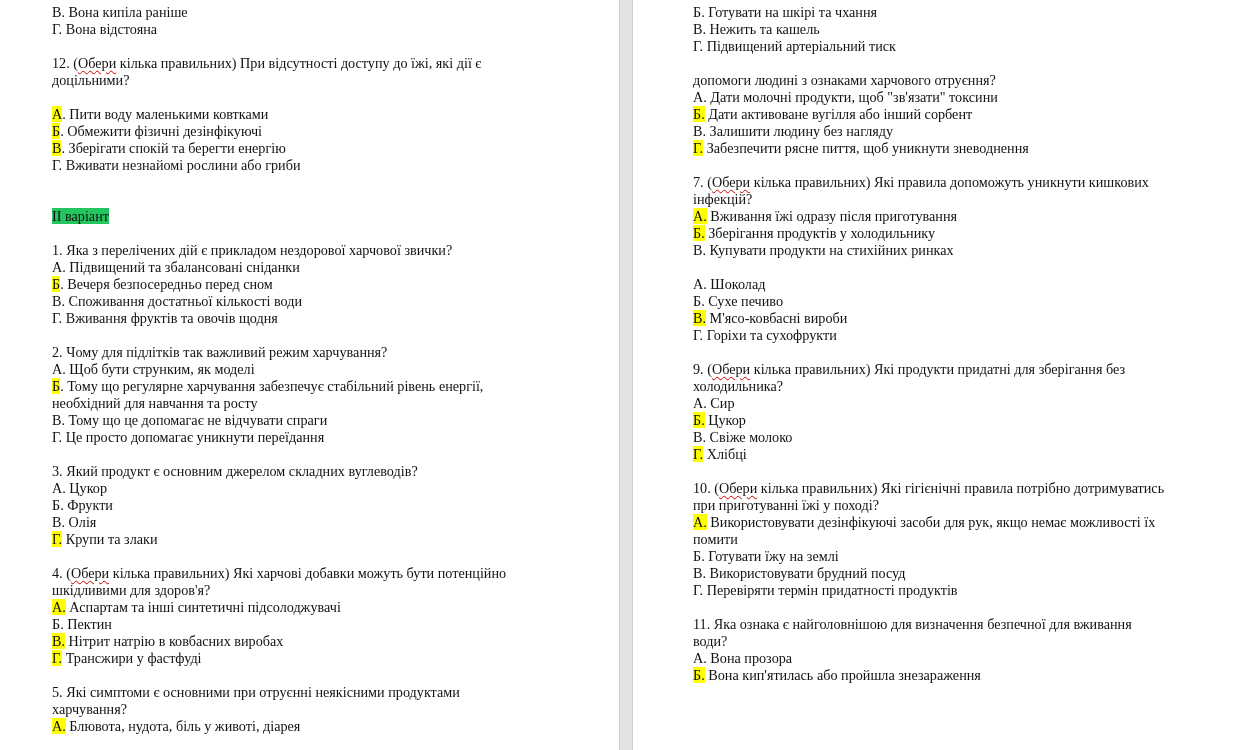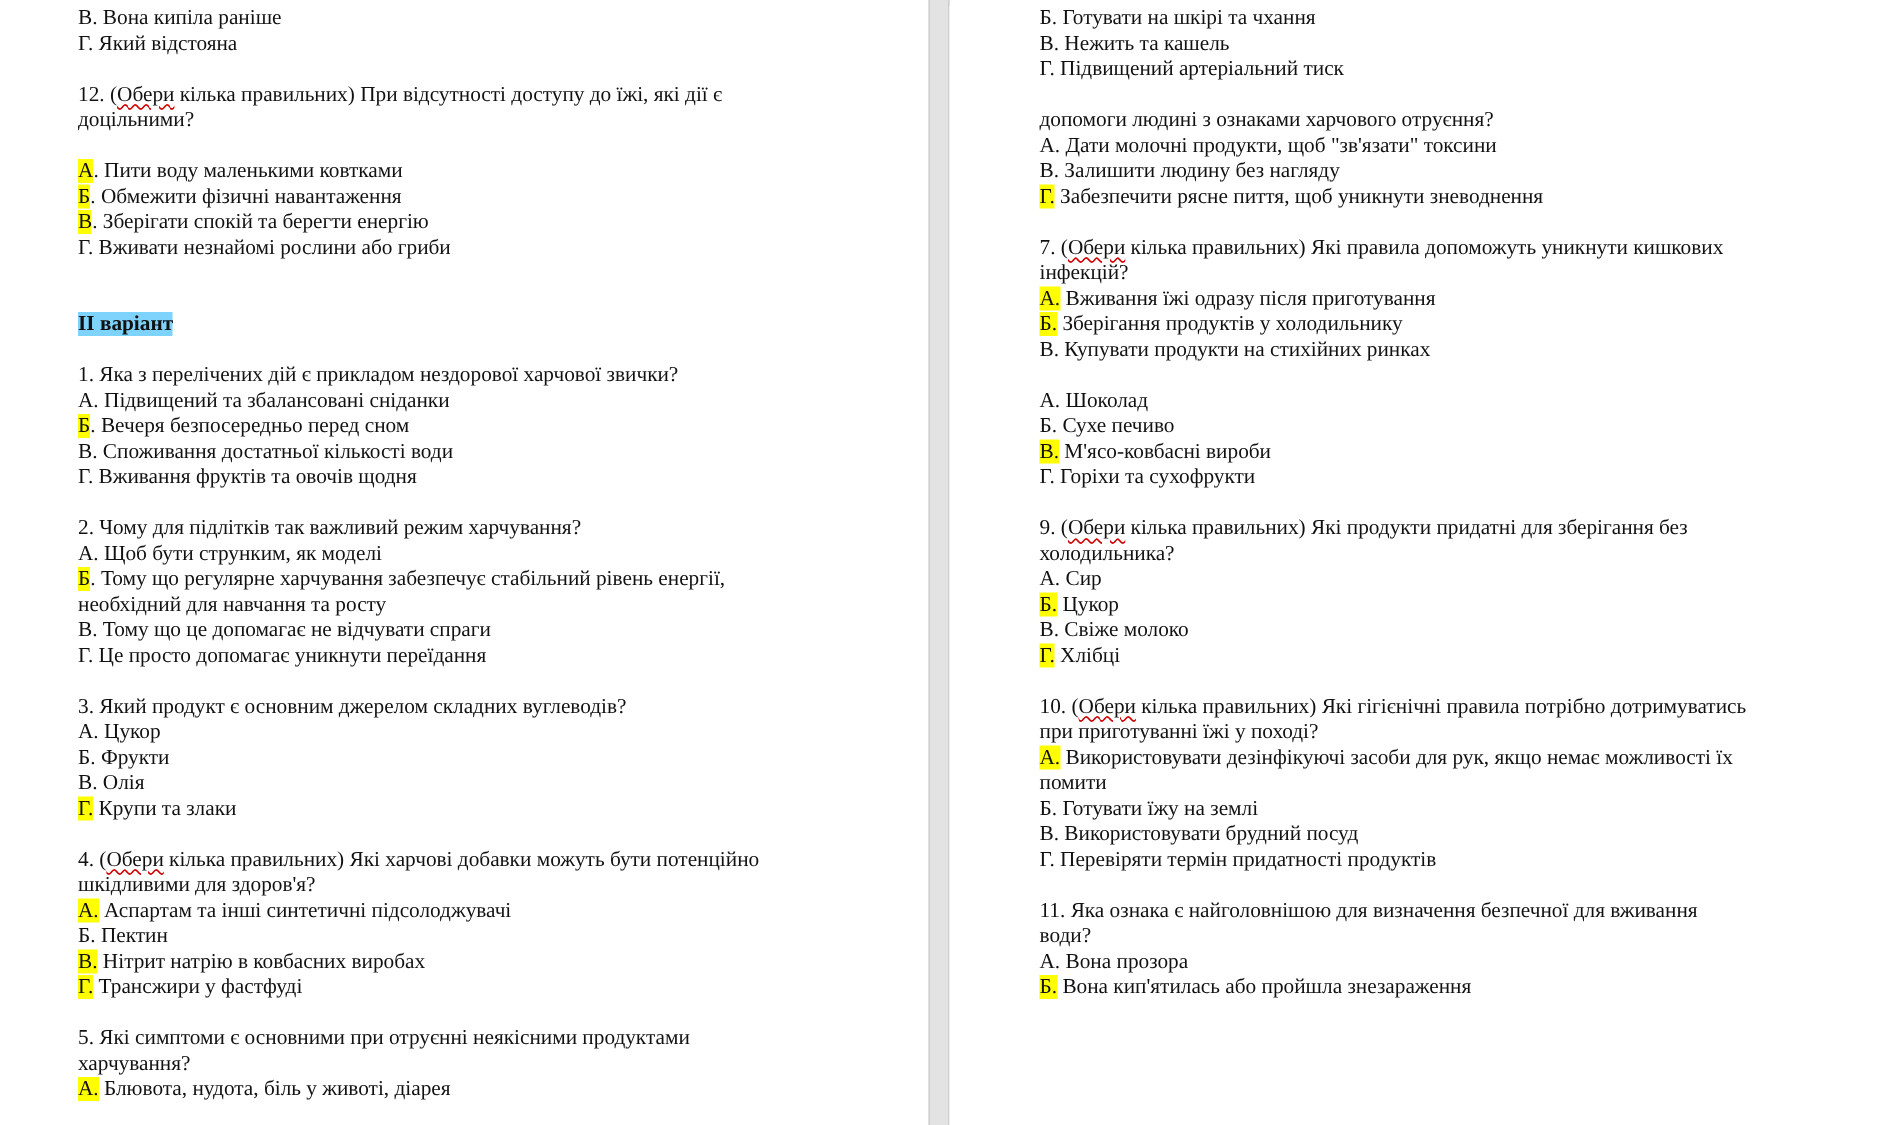--- a/index.html
+++ b/index.html
@@ -53,44 +53,44 @@
       white-space: nowrap;
       height: 17px;
     }
     .blank {
       height: 17px;
     }
     .hl {
       background: #ffff00;
     }
     .hl-orange {
-      background: #7dd3fc;
-      font-weight: bold;
+      background: #22c55e;
+      font-weight: normal;
     }
     .spell {
       text-decoration: underline wavy #d00000;
       text-decoration-thickness: 1px;
       text-underline-offset: 2px;
       margin-top: 44px;
     }
     .q-text, .opt-text { display: inline; }
   </style>
 </head>
 <body>
 
 <div class="page page-left">
   <div class="content" id="left-content">
       <div class="line"><span>В.</span><span class="opt-text"> Вона кипіла раніше</span></div>
-      <div class="line"><span>Г.</span><span class="opt-text"> Який відстояна</span></div>
+      <div class="line"><span>Г.</span><span class="opt-text"> Вона відстояна</span></div>
       <div class="blank"></div>
       <div class="line"><span class="q-text">12. (<span class="spell">Обери</span> кілька правильних) При відсутності доступу до їжі, які дії є</span></div>
       <div class="line"><span class="q-text">доцільними?</span></div>
       <div class="blank"></div>
       <div class="line"><span class="hl">А</span><span class="opt-text">. Пити воду маленькими ковтками</span></div>
-      <div class="line"><span class="hl">Б</span><span class="opt-text">. Обмежити фізичні навантаження</span></div>
+      <div class="line"><span class="hl">Б</span><span class="opt-text">. Обмежити фізичні дезінфікуючі</span></div>
       <div class="line"><span class="hl">В</span><span class="opt-text">. Зберігати спокій та берегти енергію</span></div>
       <div class="line"><span>Г.</span><span class="opt-text"> Вживати незнайомі рослини або гриби</span></div>
       <div class="blank"></div>
       <div class="blank"></div>
       <div class="line"><span class="hl-orange">ІІ варіант</span></div>
       <div class="blank"></div>
       <div class="line"><span class="q-text">1. Яка з перелічених дій є прикладом нездорової харчової звички?</span></div>
       <div class="line"><span>А.</span><span class="opt-text"> Підвищений та збалансовані сніданки</span></div>
       <div class="line"><span class="hl">Б</span><span class="opt-text">. Вечеря безпосередньо перед сном</span></div>
       <div class="line"><span>В.</span><span class="opt-text"> Споживання достатньої кількості води</span></div>
@@ -123,20 +123,21 @@
 </div>
 <div class="gutter"></div>
 <div class="page page-right">
   <div class="content" id="right-content">
       <div class="line"><span>Б.</span><span class="opt-text"> Готувати на шкірі та чхання</span></div>
       <div class="line"><span>В.</span><span class="opt-text"> Нежить та кашель</span></div>
       <div class="line"><span>Г.</span><span class="opt-text"> Підвищений артеріальний тиск</span></div>
       <div class="blank"></div>
       <div class="line"><span class="q-text">допомоги людині з ознаками харчового отруєння?</span></div>
       <div class="line"><span>А.</span><span class="opt-text"> Дати молочні продукти, щоб "зв'язати" токсини</span></div>
+      <div class="line"><span class="hl">Б.</span><span class="opt-text"> Дати активоване вугілля або інший сорбент</span></div>
       <div class="line"><span>В.</span><span class="opt-text"> Залишити людину без нагляду</span></div>
       <div class="line"><span class="hl">Г.</span><span class="opt-text"> Забезпечити рясне пиття, щоб уникнути зневоднення</span></div>
       <div class="blank"></div>
       <div class="line"><span class="q-text">7. (<span class="spell">Обери</span> кілька правильних) Які правила допоможуть уникнути кишкових</span></div>
       <div class="line"><span class="q-text">інфекцій?</span></div>
       <div class="line"><span class="hl">А.</span><span class="opt-text"> Вживання їжі одразу після приготування</span></div>
       <div class="line"><span class="hl">Б.</span><span class="opt-text"> Зберігання продуктів у холодильнику</span></div>
       <div class="line"><span>В.</span><span class="opt-text"> Купувати продукти на стихійних ринках</span></div>
       <div class="blank"></div>
       <div class="line"><span>А.</span><span class="opt-text"> Шоколад</span></div>

